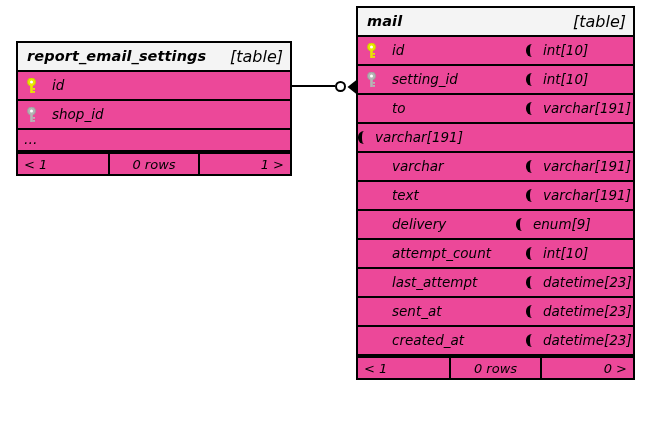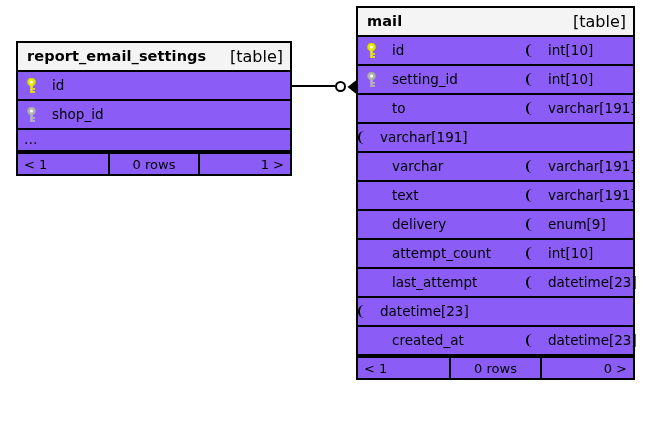--- a/index.html
+++ b/index.html
@@ -22,21 +22,22 @@
     left: 0; top: 0;
     width: 651px;
     height: 447px;
   }
 
   
   .er-table {
     position: absolute;
     box-sizing: border-box;
     border: 2px solid #000000;
-    background: #8b5cf6;
+    background: #ec4899;
+    font-style: italic;
   }
 
   .er-header {
     box-sizing: border-box;
     height: 29px;
     background: #f4f4f4;
     border-bottom: 2px solid #000000;
     display: flex;
     align-items: center;
     justify-content: space-between;
@@ -69,22 +70,22 @@
     align-items: center;
     flex: 1 1 auto;
     min-width: 0;
     padding-left: 8px;
   }
   .er-col-type {
     box-sizing: border-box;
     display: flex;
     align-items: center;
     flex: 0 0 auto;
-    padding-left: 20px;
-    border-left: 2px solid #000000;
+    padding-left: 13px;
+    border-left: 4px solid #000000;
     border-radius: 6px;
   }
 
   .er-name-text {
     font-size: 13.5px;
     line-height: 1;
     white-space: nowrap;
   }
   .er-type-text {
     font-size: 13.5px;
@@ -298,21 +299,21 @@
       <div class="er-col-type" style="width:107px;">
         <span class="er-type-text">varchar[191]</span>
       </div>
     </div>
 
     <div class="er-row">
       <div class="er-col-name">
         <span class="keyslot"></span>
         <span class="er-name-text">delivery</span>
       </div>
-      <div class="er-col-type" style="width:107px;">
+      <div class="er-col-type" style="width:117px;">
         <span class="er-type-text">enum[9]</span>
       </div>
     </div>
 
     <div class="er-row">
       <div class="er-col-name">
         <span class="keyslot"></span>
         <span class="er-name-text">attempt_count</span>
       </div>
       <div class="er-col-type" style="width:107px;">
@@ -324,20 +325,24 @@
       <div class="er-col-name">
         <span class="keyslot"></span>
         <span class="er-name-text">last_attempt</span>
       </div>
       <div class="er-col-type" style="width:107px;">
         <span class="er-type-text">datetime[23]</span>
       </div>
     </div>
 
     <div class="er-row">
+      <div class="er-col-name">
+        <span class="keyslot"></span>
+        <span class="er-name-text">sent_at</span>
+      </div>
       <div class="er-col-type" style="width:107px;">
         <span class="er-type-text">datetime[23]</span>
       </div>
     </div>
 
     <div class="er-row">
       <div class="er-col-name">
         <span class="keyslot"></span>
         <span class="er-name-text">created_at</span>
       </div>

